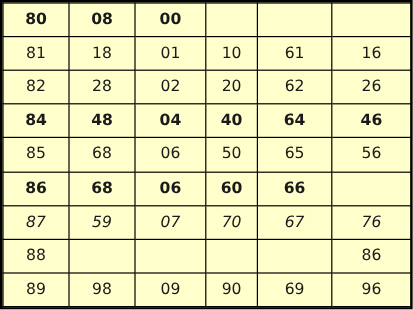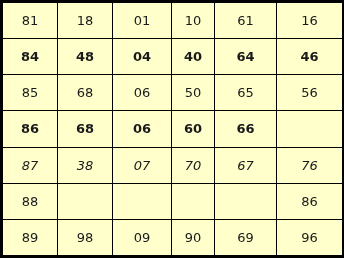--- a/index.html
+++ b/index.html
@@ -63,26 +63,42 @@
     <colgroup>
       <col class="c1">
         <col class="c2">
         <col class="c3">
       <col class="c4">
         <col class="c5">
         <col class="c6">
     </colgroup>
     <tbody>
         <tr>
+          <td class="fill-red">80</td>
+          <td class="fill-red">08</td>
+          <td class="fill-red">00</td>
+          <td class="fill-cream"></td>
+          <td class="fill-cream"></td>
+          <td class="fill-cream"></td>
+        </tr>
+        <tr>
           <td class="fill-ltgreen">81</td>
           <td class="fill-ltgreen">18</td>
           <td class="fill-ltgreen">01</td>
           <td class="fill-ltgreen">10</td>
           <td class="fill-ltgreen">61</td>
           <td class="fill-ltgreen">16</td>
+        </tr>
+        <tr>
+          <td class="fill-green">82</td>
+          <td class="fill-green">28</td>
+          <td class="fill-green">02</td>
+          <td class="fill-green">20</td>
+          <td class="fill-green">62</td>
+          <td class="fill-green">26</td>
         </tr>
         <tr>
           <td class="fill-yellow">84</td>
           <td class="fill-yellow">48</td>
           <td class="fill-yellow">04</td>
           <td class="fill-yellow">40</td>
           <td class="fill-yellow">64</td>
           <td class="fill-yellow">46</td>
         </tr>
         <tr>
@@ -96,21 +112,21 @@
         <tr>
           <td class="fill-red">86</td>
           <td class="fill-red">68</td>
           <td class="fill-red">06</td>
           <td class="fill-red">60</td>
           <td class="fill-red">66</td>
           <td class="fill-cream"></td>
         </tr>
         <tr>
           <td class="fill-orange">87</td>
-          <td class="fill-orange">38</td>
+          <td class="fill-orange">59</td>
           <td class="fill-orange">07</td>
           <td class="fill-orange">70</td>
           <td class="fill-orange">67</td>
           <td class="fill-orange">76</td>
         </tr>
         <tr>
           <td class="fill-cream">88</td>
           <td class="fill-cream"></td>
           <td class="fill-cream"></td>
           <td class="fill-cream"></td>

